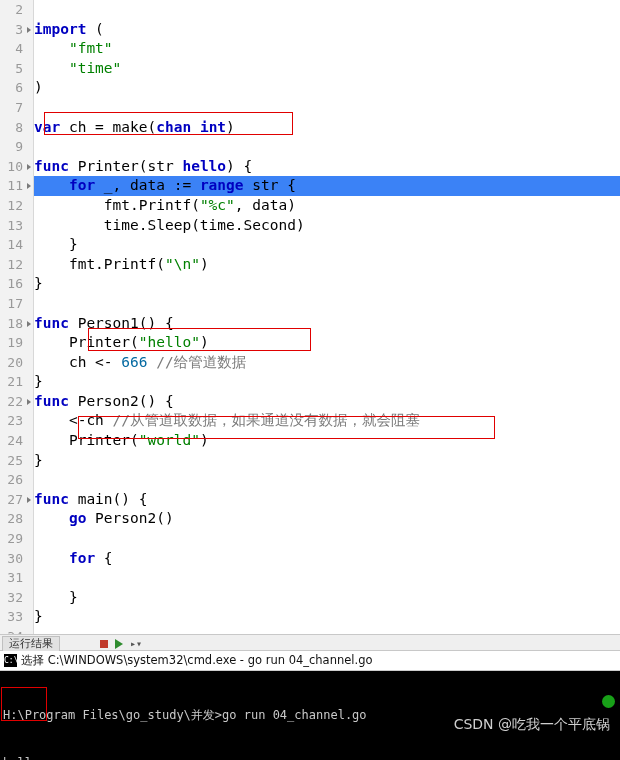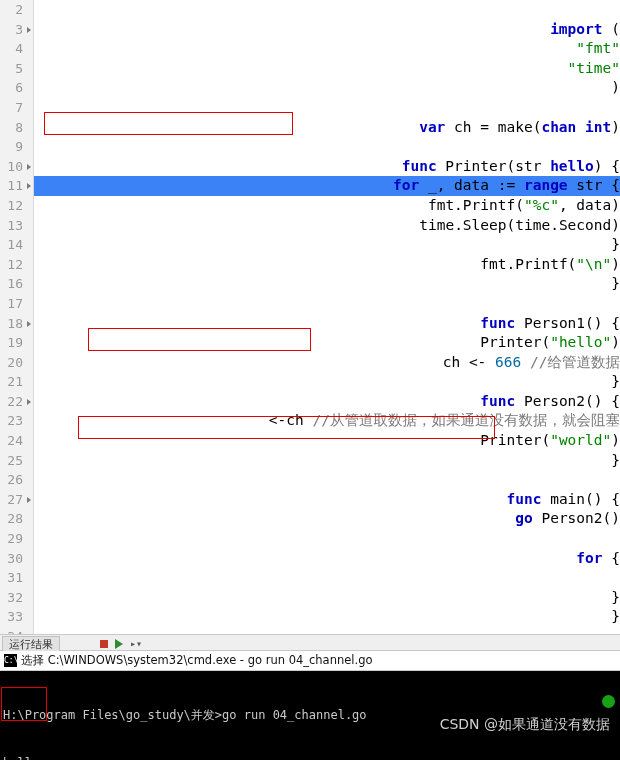--- a/index.html
+++ b/index.html
@@ -14,21 +14,21 @@
   .editor{
     position:absolute;left:0;top:0;width:620px;height:634px;
     background:#ffffff;
   }
   .gutter{
     position:absolute;left:0;top:0;width:33px;height:634px;
     background:#f2f2f2;
     border-right:1px solid #d8d8d8;
   }
   .code-area{
-    position:absolute;left:34px;top:0;right:0;height:610px;text-align:right;
+    position:absolute;left:34px;top:0;right:0;height:610px;
   }
   .line{
     height:19.6px;line-height:19.6px;
     font-size:14.5px;
     white-space:pre;
     position:relative;
   }
   .gutter .line{
     text-align:right;
     padding-right:10px;
@@ -64,21 +64,21 @@
   }
   .ide-tabbar{
     position:absolute;left:0;top:0;width:620px;height:17px;
     background:#efefef;border-top:1px solid #c8c8c8;border-bottom:1px solid #c8c8c8;
     box-sizing:border-box;
   }
   .ide-tab{
     position:absolute;left:2px;top:1px;height:15px;line-height:15px;
     padding:0 6px;font-size:11px;color:#333;background:#e2e2e2;
     border:1px solid #c0c0c0;border-bottom:none;
-    font-family:Liberation Sans, sans-serif;
+    font-family:Liberation Mono, monospace;
   }
   .ide-tools{
     position:absolute;left:100px;top:1px;height:15px;
     display:flex;align-items:center;gap:7px;
   }
   .sq-stop{width:8px;height:8px;background:#c0392b;display:inline-block;}
   .tri-run{width:0;height:0;border-left:8px solid #2e8b2e;border-top:5px solid transparent;border-bottom:5px solid transparent;display:inline-block;}
   .arrow-ic{font-size:10px;color:#555;}
   
   .cmd{
@@ -259,15 +259,15 @@
       <span class="cmd-icon">C:\</span>
       <span>选择 C:\WINDOWS\system32\cmd.exe - go  run 04_channel.go</span>
     </div>
     <div class="cmd-body">
       <div class="cmd-line">H:\Program Files\go_study\并发&gt;go run 04_channel.go</div>
       <div class="cmd-line">hello</div>
       
     </div>
     <div class="cmd-redbox"></div>
     <div class="scroll-dot"></div>
-    <div class="watermark">CSDN @如果通道没有数据</div>
+    <div class="watermark">CSDN @吃我一个平底锅</div>
   </div>
 </div>
 
 </body></html>

